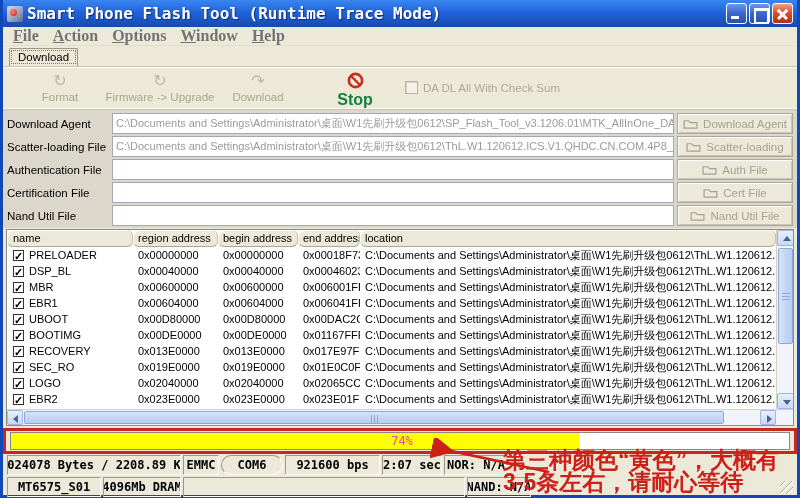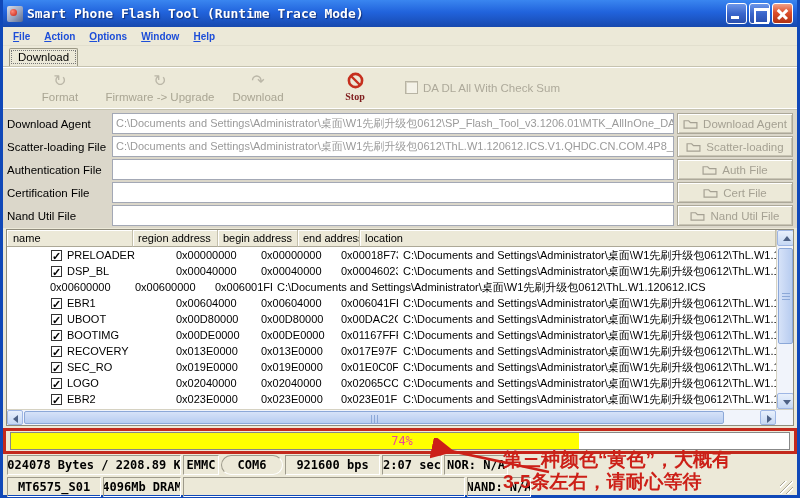--- a/index.html
+++ b/index.html
@@ -11,54 +11,54 @@
     border-left:3px solid #1048B8; border-right:3px solid #1048B8; border-bottom:3px solid #1048B8;
     background:#ECE9D8; display:flex; flex-direction:column; }
 
   
   .titlebar { height:27px; flex:0 0 27px; display:flex; align-items:center; padding:0 4px;
     background:linear-gradient(180deg,#3A86F0 0%,#2163DC 45%,#1749AE 100%); }
   .app-icon { width:16px; height:16px; margin-right:4px; border-radius:2px;
     background:linear-gradient(135deg,#d8dde8 0%,#9aa6c0 55%,#5a6a90 100%); position:relative; flex:0 0 16px;}
   .app-icon::after{ content:""; position:absolute; left:3px; top:3px; width:7px; height:7px; border-radius:50%;
     background:radial-gradient(circle at 35% 35%,#ff8a7a,#c41d0e); }
-  .title { color:#fff; font-weight:bold; font-size:13px; letter-spacing:0; flex:1;
+  .title { color:#fff; font-weight:bold; font-size:16px; letter-spacing:0; flex:1;
     text-shadow:1px 1px 1px #10307A; white-space:nowrap; overflow:hidden; }
   .win-controls { display:flex; gap:2px; }
   .winbtn { width:21px; height:21px; border-radius:3px; border:1px solid #fff; position:relative;
     background:linear-gradient(180deg,#6d96e8 0%,#3a66cc 50%,#2a4fae 100%); }
   .winbtn.close { background:linear-gradient(180deg,#f0A088 0%,#DD4F2B 45%,#B03214 100%); }
   .winbtn.min::after { content:""; position:absolute; left:4px; bottom:4px; width:8px; height:3px; background:#fff; }
   .winbtn.max::after { content:""; position:absolute; left:4px; top:4px; width:11px; height:11px;
     border:2px solid #fff; border-top-width:3px; }
   .winbtn.close::before, .winbtn.close::after { content:""; position:absolute; left:3px; top:9px;
     width:13px; height:2.5px; background:#fff; }
   .winbtn.close::before { transform:rotate(45deg); } .winbtn.close::after { transform:rotate(-45deg); }
 
   
   .menubar { height:19px; flex:0 0 19px; display:flex; align-items:center; background:#ECE9D8;
     padding-left:3px; border-bottom:1px solid #E2DFCE; }
-  .menu-item { display:inline-block; padding:1px 7px; font-size:10px; font-weight:bold; color:#1d4ed8;
-    font-family:Liberation Sans, sans-serif; }
+  .menu-item { display:inline-block; padding:1px 7px; font-size:16px; font-weight:bold; color:#737373;
+    font-family:Liberation Serif, serif; }
   .menu-item::first-letter { text-decoration:underline; }
 
   
   .tabstrip { height:20px; flex:0 0 20px; position:relative; }
   .tab { position:absolute; left:6px; bottom:0; padding:2px 8px 3px; font-size:11.5px; color:#000;
     background:#ECE9D8; border:1px solid #9a9784; border-bottom:none; border-radius:2px 2px 0 0;
     outline:1px dotted #777; outline-offset:-3px; }
 
   
   .toolbar { height:44px; flex:0 0 44px; position:relative; background:#ECE9D8;
     border-top:1px solid #C6C3B0; border-bottom:1px solid #C6C3B0;
     box-shadow:inset 0 1px 0 #FFFFFF, inset 0 -1px 0 #FFFFFF; }
   .tool { position:absolute; top:5px; text-align:center; }
   .tool .ticon { display:block; height:18px; line-height:18px; font-size:16px; color:#BBB7A8; }
   .tool .tlabel { display:block; font-size:11.5px; color:#A9A593; margin-top:1px; }
-  .tool.enabled .tlabel { color:#7f1d1d; font-family:Liberation Serif, serif; font-weight:bold; font-size:10px; }
+  .tool.enabled .tlabel { color:#15803d; font-family:Liberation Sans, sans-serif; font-weight:bold; font-size:16px; }
   .tb-check { position:absolute; left:402px; top:14px; display:flex; align-items:center; gap:5px; }
   .tb-checkbox { width:13px; height:13px; background:#F4F2E8; border:1px solid #B8B4A4;
     box-shadow:inset 1px 1px 0 #d8d4c4; }
   .tb-check .clabel { font-size:11.5px; color:#ADA99A; }
 
   
   .fields { flex:0 0 116px; background:#DBD7CA; padding:3px 4px 2px;
     display:grid; grid-template-columns:102px 1fr 116px; grid-auto-rows:21px; row-gap:2px; column-gap:3px; }
   .flabel { font-size:11.5px; color:#000; display:flex; align-items:center; }
   .finput { background:#fff; border:1px solid #A3A8B5; font-size:11px; color:#9A9A9A;
@@ -67,22 +67,22 @@
     border:1px solid #ACA899; box-shadow:inset 1px 1px 0 #fff, inset -1px -1px 0 #C9C5B5;
     font-size:11.5px; color:#A5A193; font-family:"Liberation Sans", sans-serif; }
   .folder-svg { width:15px; height:11px; }
 
   
   .ptable { flex:0 0 197px; position:relative; margin:1px 3px 0;
     border:1px solid #8F8C7C; background:#fff; overflow:hidden; }
   .thead { display:flex; height:17px; margin-right:17px; }
   .th { background:#ECE9D8; font-size:11px; color:#000; padding:1px 5px; line-height:14px;
     border-right:1px solid #C4C0AC; border-bottom:1px solid #ACA896;
-    box-shadow:inset 1px 1px 0 #fff; white-space:nowrap; overflow:hidden; }
-  .tbody { height:163px; margin-right:17px; overflow:hidden; background:#fff;padding-left:38px; }
+    box-shadow:inset 1px 1px 0 #fff; white-space:nowrap; overflow:hidden;border-radius:6px; }
+  .tbody { height:163px; margin-right:17px; overflow:hidden; background:#fff; }
   .trow { display:flex; height:16px; line-height:16px; font-size:11px; color:#000; }
   .td { padding:0 5px; white-space:nowrap; overflow:hidden; }
   .cell-name { width:126px; flex:0 0 126px; display:flex; align-items:center; gap:5px; padding-left:6px; }
   .cell-region { width:85px; flex:0 0 85px; }
   .cell-begin { width:80px; flex:0 0 80px; }
   .cell-end { width:62px; flex:0 0 62px; }
   .cell-loc { flex:1; }
   .rowcheck { width:11px; height:11px; flex:0 0 11px; border:1px solid #333; background:#fff;
     position:relative; }
   .rowcheck.checked::after { content:"✓"; position:absolute; left:0; top:-3px; font-size:11px;
@@ -125,21 +125,21 @@
   
   .statusrow { flex:0 0 22px; display:flex; align-items:stretch; gap:2px; padding:1px 4px; }
   .scell { border:1px solid; border-color:#9D9A8B #FFFFFF #FFFFFF #9D9A8B; display:flex;
     align-items:center; justify-content:center; font-family:"DejaVu Sans Mono", monospace;
     font-weight:bold; font-size:12px; color:#000; white-space:nowrap; overflow:hidden; }
   .grip { position:absolute; right:4px; bottom:4px; width:13px; height:13px;
     background:repeating-linear-gradient(135deg,transparent 0 3px,#A9A593 3px 4px,#fff 4px 5px); }
 
   
   .annotation-text { position:absolute; left:500px; top:449px; width:296px; z-index:20;
-    color:#CC2018; font-weight:bold; font-size:19px; line-height:22px; white-space:nowrap;
+    color:#CC2018; font-weight:bold; font-size:23px; line-height:22px; white-space:nowrap;
     font-family:"Liberation Sans", sans-serif; }
   .arrow-svg { position:absolute; left:418px; top:438px; z-index:19; }
 </style>
 </head>
 <body>
 
 <div class="window">
 
   <div class="titlebar">
     <span class="app-icon"></span>
@@ -261,20 +261,24 @@
     <div class="td cell-name">
       <span class="rowcheck checked"></span>
       <span>DSP_BL</span>
     </div>
     <div class="td cell-region">0x00040000</div>
     <div class="td cell-begin">0x00040000</div>
     <div class="td cell-end">0x00046023</div>
     <div class="td cell-loc">C:\Documents and Settings\Administrator\桌面\W1先刷升级包0612\ThL.W1.120612.ICS</div>
   </div>
         <div class="trow">
+    <div class="td cell-name">
+      <span class="rowcheck checked"></span>
+      <span>MBR</span>
+    </div>
     <div class="td cell-region">0x00600000</div>
     <div class="td cell-begin">0x00600000</div>
     <div class="td cell-end">0x006001FF</div>
     <div class="td cell-loc">C:\Documents and Settings\Administrator\桌面\W1先刷升级包0612\ThL.W1.120612.ICS</div>
   </div>
         <div class="trow">
     <div class="td cell-name">
       <span class="rowcheck checked"></span>
       <span>EBR1</span>
     </div>

